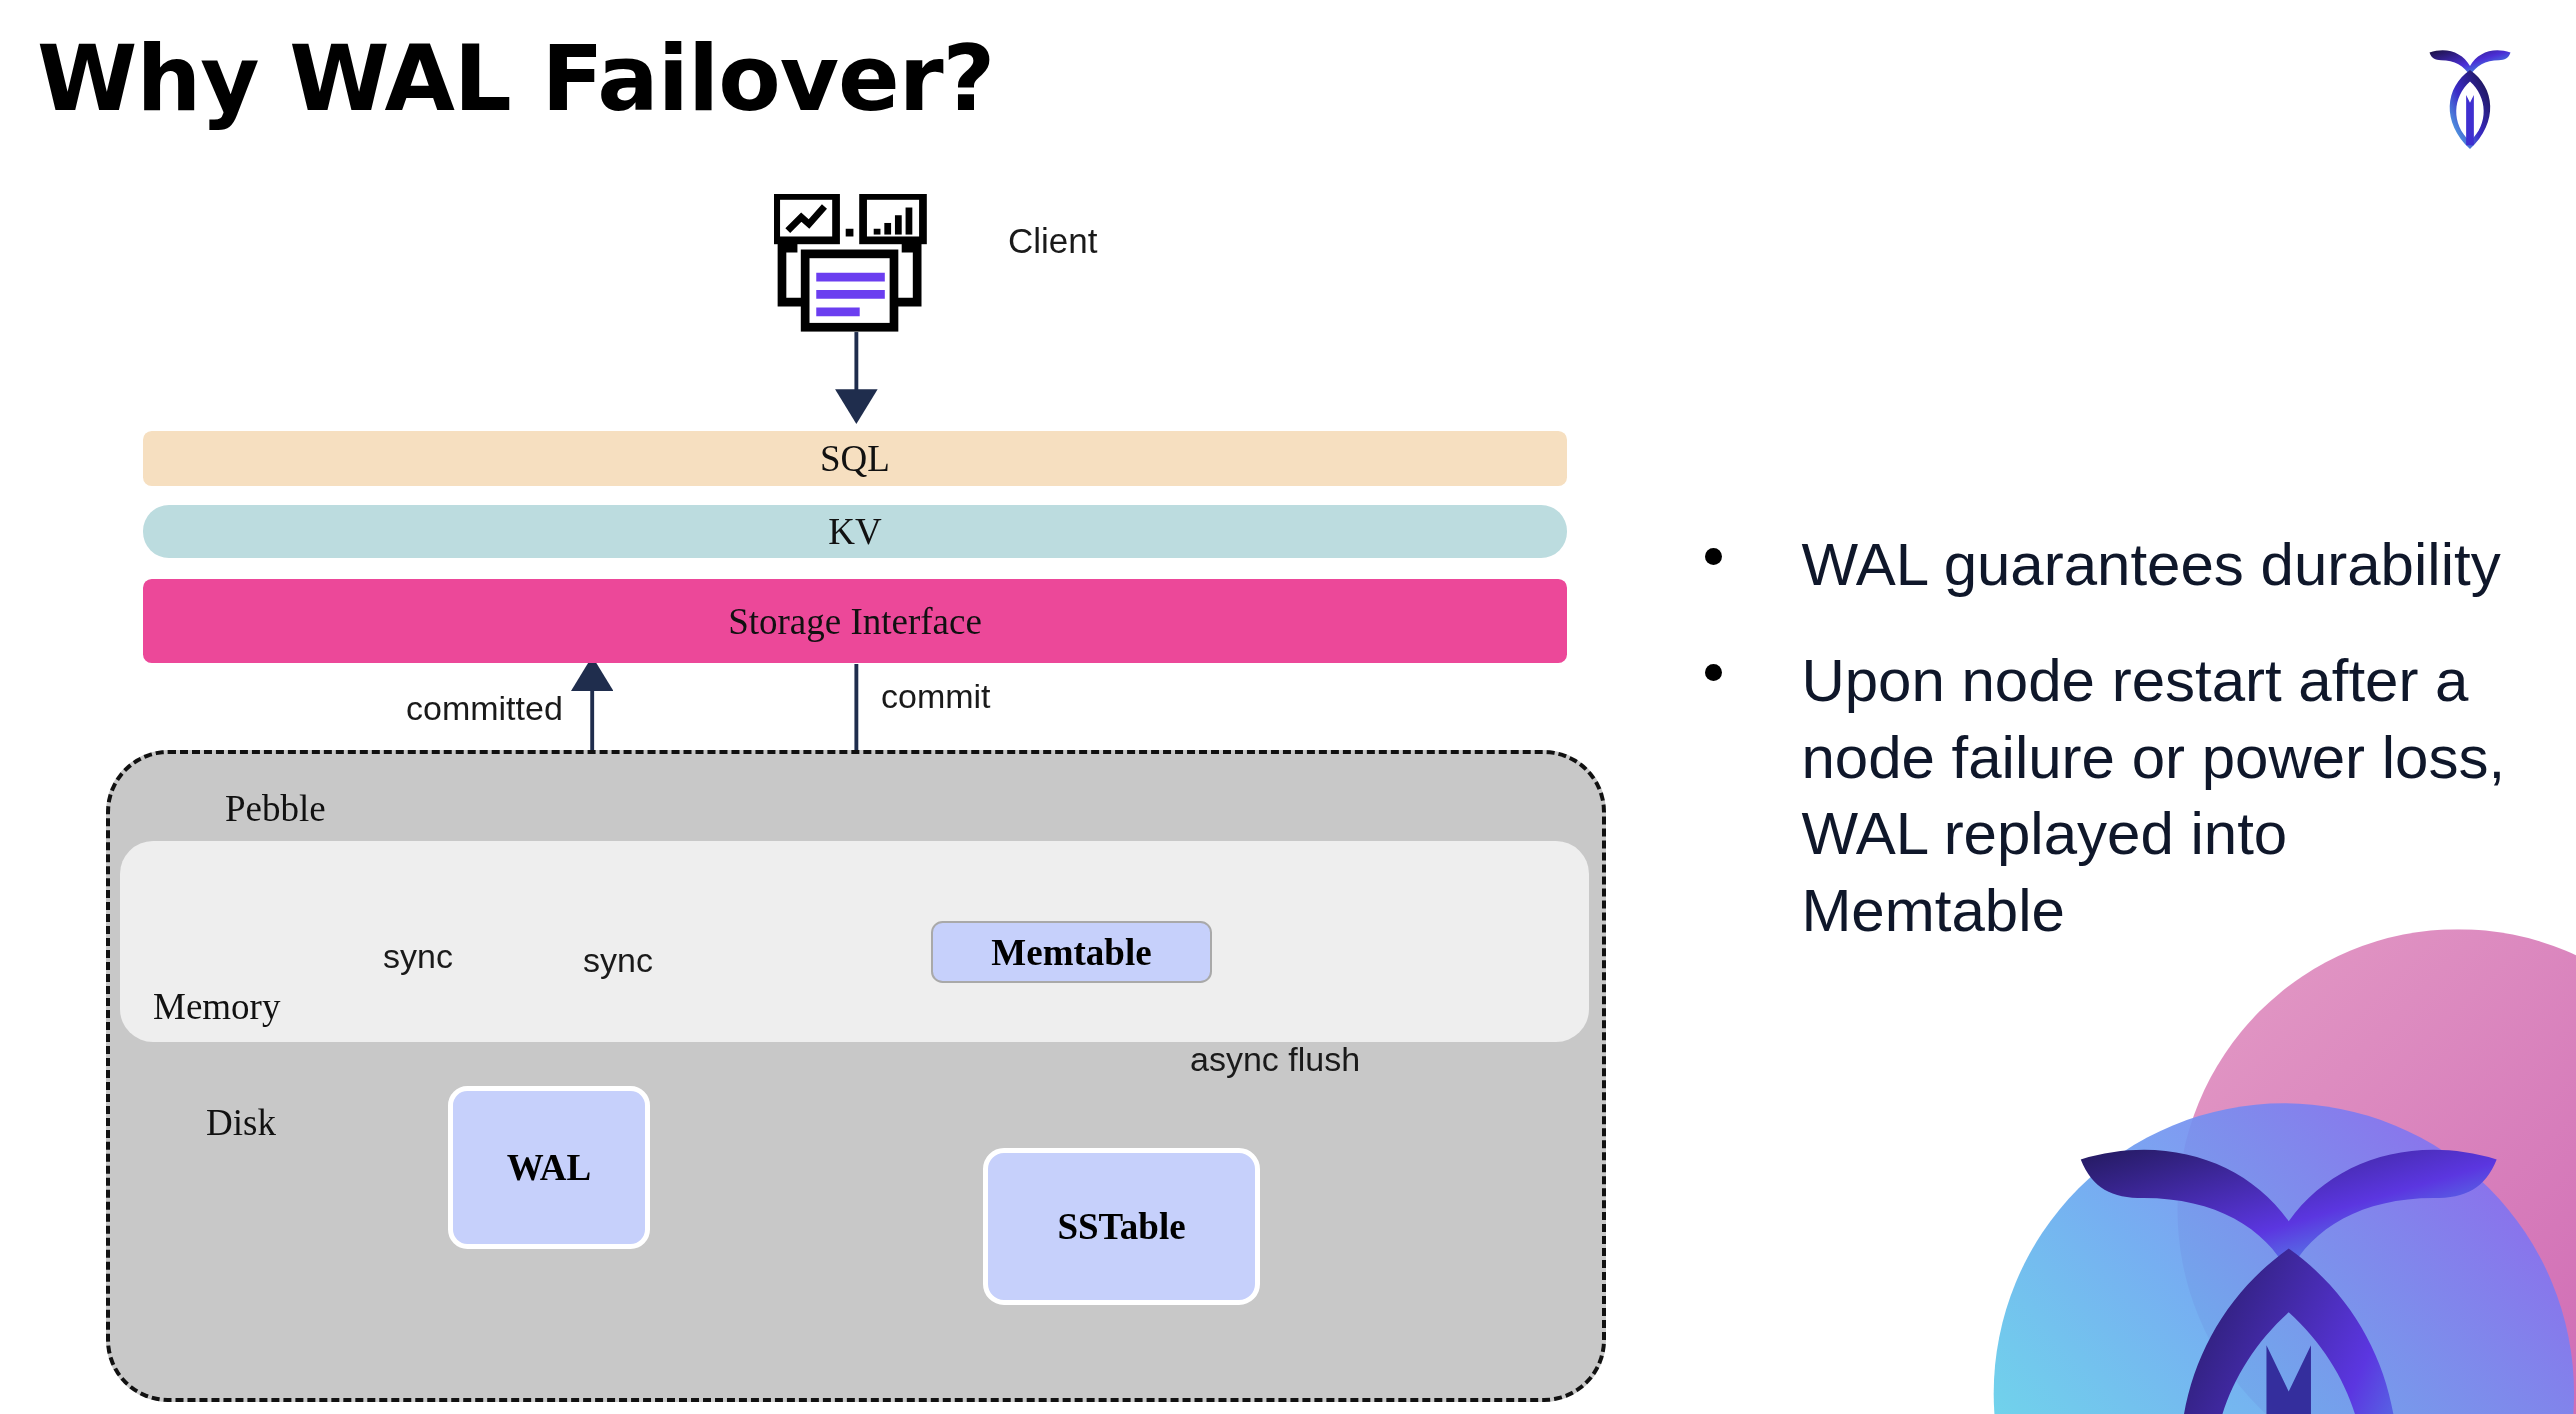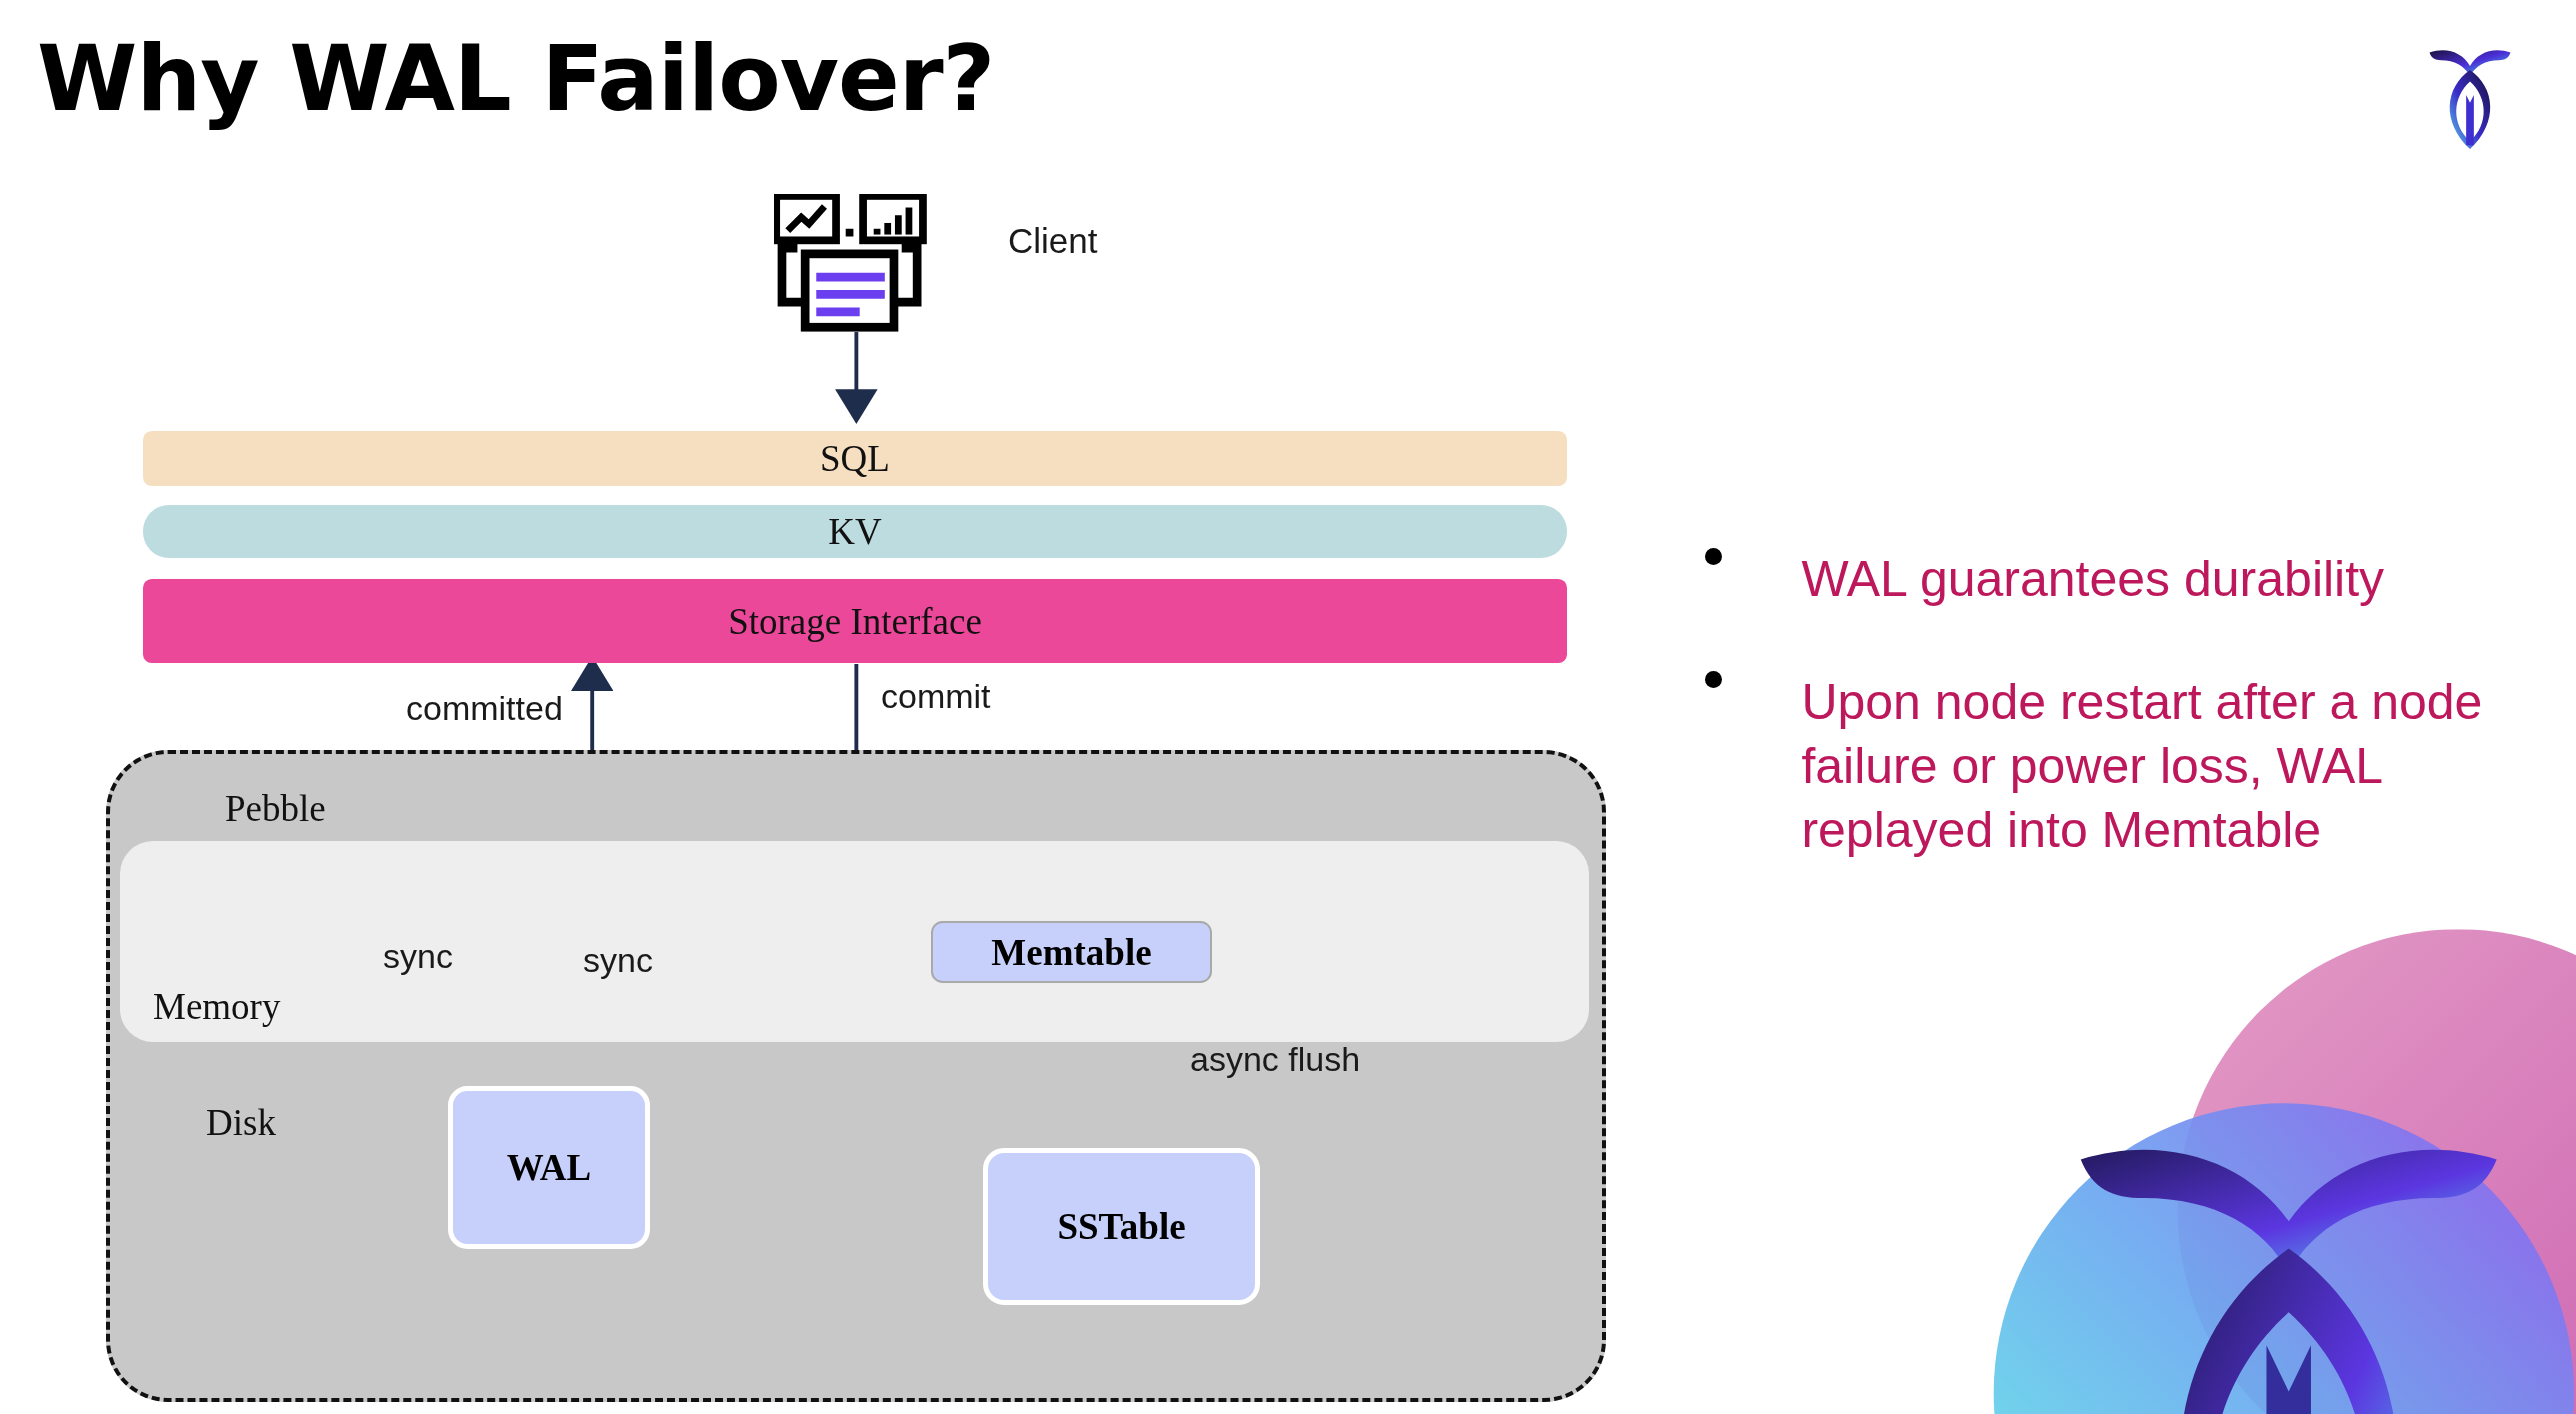--- a/index.html
+++ b/index.html
@@ -67,22 +67,22 @@
   #lbl-commit{left:881px;top:677px;}
   #lbl-sync-a{left:383px;top:937px;}
   #lbl-sync-b{left:583px;top:941px;}
   #lbl-asyncflush{left:1190px;top:1040px;}
 
   
   #bullets{position:absolute;left:1705px;top:527px;width:813px;}
   .bullet-row{display:flex;align-items:flex-start;margin-bottom:39px;}
   .bullet-dot{flex:0 0 auto;width:17.4px;height:17.4px;border-radius:50%;
     background:#000;margin-top:21px;margin-right:79px;}
-  .bullet-text{font-size:50px;line-height:1.28;color:#be185d;
-    font-family:"Liberation Sans",sans-serif;margin-top:20px;}
+  .bullet-text{font-size:60px;line-height:1.28;color:#0f172a;
+    font-family:"Liberation Sans",sans-serif;}
 </style>
 </head>
 <body>
 
 <div id="slide-title">Why WAL Failover?</div>
 
 <div id="brand-logo">
   <svg viewBox="0 0 112 122" width="108" height="118">
     <defs>
       <linearGradient id="lgA" x1="0" y1="0" x2="1" y2="1">

